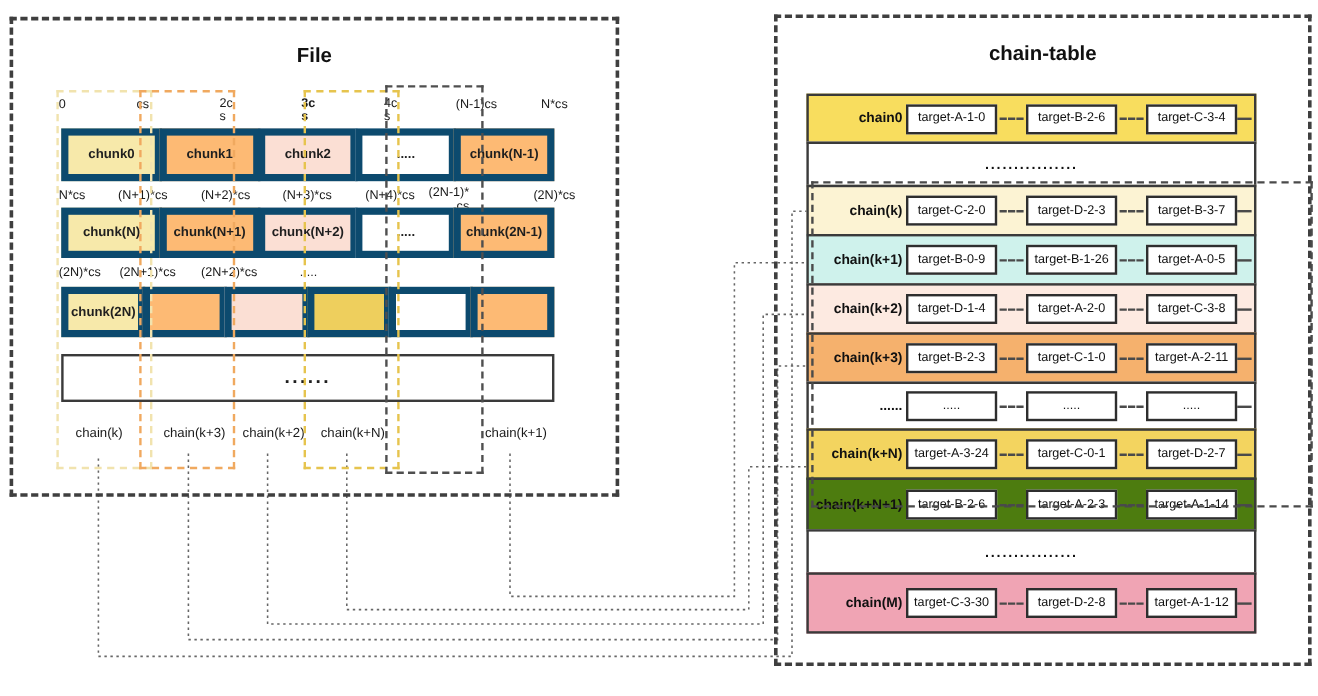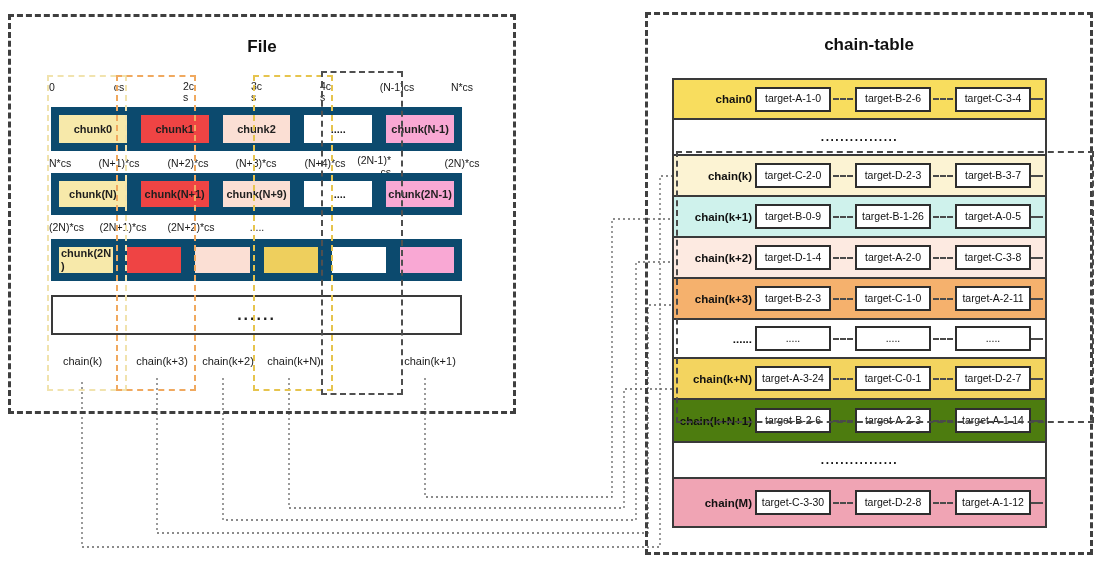--- a/index.html
+++ b/index.html
@@ -8,24 +8,24 @@
   .panel{position:absolute;border:3px dashed #3f3f3f;background:transparent;z-index:1;box-sizing:border-box;}
   .file-panel{left:8px;top:14px;width:508px;height:400px;}
   .chain-panel{left:645px;top:12px;width:448px;height:543px;}
   .panel-title{position:absolute;left:0;right:0;top:20px;margin:0;text-align:center;font-size:17px;font-weight:bold;color:#111;}
   
   .off{position:absolute;font-size:10.5px;color:#1a1a1a;transform:translateX(-50%);white-space:nowrap;z-index:2;}
   .off.noctr{transform:none;}
   .off.wrap16{transform:none;white-space:normal;width:16px;word-break:break-all;line-height:1.05;text-align:left;}
   .off.wrap36{transform:none;white-space:normal;width:36px;word-break:break-all;line-height:1.1;text-align:right;}
   .chunkrow{position:absolute;left:40px;width:411px;display:flex;z-index:2;}
-  .cell{flex:1;border:8px solid #0c4a6e;margin-left:-2px;display:flex;align-items:center;justify-content:center;font-size:11px;font-weight:bold;text-align:left;padding:1px 2px;box-sizing:border-box;word-break:break-word;line-height:1.15;background:#fff;}
+  .cell{flex:1;border:6px solid #0c4a6e;margin-left:-2px;display:flex;align-items:center;justify-content:center;font-size:11px;font-weight:bold;text-align:left;padding:1px 2px;box-sizing:border-box;word-break:break-word;line-height:1.15;background:#fff;}
   .cell:first-child{margin-left:0;}
-  .c-yellow{background:#f7e9aa;} .c-orange{background:#ef4444;} .c-pink{background:#fbdfd4;}
-  .c-gold{background:#eecf5d;} .c-white{background:#ffffff;} .c-cyan{background:#f9a8d4;}
+  .c-yellow{background:#f7e9aa;} .c-orange{background:#fdba74;} .c-pink{background:#fbdfd4;}
+  .c-gold{background:#eecf5d;} .c-white{background:#ffffff;} .c-cyan{background:#fdba74;}
   .bigbox{position:absolute;left:40px;top:278px;width:411px;height:40px;border:2px solid #3a3a3a;background:#fff;display:flex;align-items:center;justify-content:center;font-weight:bold;letter-spacing:2px;box-sizing:border-box;z-index:2;}
   .blab{position:absolute;top:338px;font-size:11px;color:#1a1a1a;text-align:center;z-index:2;line-height:1.15;}
   .blab.wrapk{word-break:break-all;text-align:left;}
   .ovl{position:absolute;border-style:dashed;border-width:2px;z-index:4;pointer-events:none;background:transparent;}
   .ovl-cream{border-color:#f1e3ae;} .ovl-orange{border-color:#f0a95f;} .ovl-gold{border-color:#e6c44e;} .ovl-dark{border-color:#4f4f4f;}
   
   .ctable{position:absolute;left:24px;top:63px;width:375px;z-index:2;}
   .crow{display:flex;align-items:center;border:2px solid #3a3a3a;box-sizing:border-box;background:#fff;}
   .crow + .crow{margin-top:-2px;}
   .clabel{width:78px;flex:none;text-align:right;padding-right:3px;font-weight:bold;font-size:11.5px;overflow:hidden;white-space:nowrap;color:#111;}
@@ -58,21 +58,21 @@
     <h2 class="panel-title">File</h2>
 
     <div class="ovl ovl-cream" style="left:36px;top:58px;width:76px;height:312px;"></div>
     <div class="ovl ovl-orange" style="left:105px;top:58px;width:76px;height:312px;"></div>
     <div class="ovl ovl-gold" style="left:242px;top:58px;width:76px;height:312px;"></div>
     <div class="ovl ovl-dark" style="left:310px;top:54px;width:78px;height:320px;"></div>
 
     <span class="off noctr" style="left:38px;top:64px;">0</span>
     <span class="off" style="left:108px;top:64px;">cs</span>
     <span class="off wrap16" style="left:172px;top:64px;">2cs</span>
-    <span class="off wrap16" style="left:240px;top:64px;">3cs</span>
+    <span class="off wrap16" style="left:240px;top:64px;font-weight:bold;">3cs</span>
     <span class="off wrap16" style="left:309px;top:64px;">4cs</span>
     <span class="off" style="left:386px;top:64px;">(N-1)cs</span>
     <span class="off" style="left:451px;top:64px;">N*cs</span>
 
     <div class="chunkrow" style="top:90px;height:44px;">
       <div class="cell c-yellow">chunk0</div>
       <div class="cell c-orange">chunk1</div>
       <div class="cell c-pink">chunk2</div>
       <div class="cell c-white">.....</div>
       <div class="cell c-cyan">chunk(N-1)</div>
@@ -82,21 +82,21 @@
     <span class="off" style="left:108px;top:140px;">(N+1)*cs</span>
     <span class="off" style="left:177px;top:140px;">(N+2)*cs</span>
     <span class="off" style="left:245px;top:140px;">(N+3)*cs</span>
     <span class="off" style="left:314px;top:140px;">(N+4)*cs</span>
     <span class="off wrap36" style="left:344px;top:138px;">(2N-1)*cs</span>
     <span class="off" style="left:451px;top:140px;">(2N)*cs</span>
 
     <div class="chunkrow" style="top:156px;height:42px;">
       <div class="cell c-yellow">chunk(N)</div>
       <div class="cell c-orange">chunk(N+1)</div>
-      <div class="cell c-pink">chunk(N+9)</div>
+      <div class="cell c-pink">chunk(N+2)</div>
       <div class="cell c-white">.....</div>
       <div class="cell c-cyan">chunk(2N-1)</div>
     </div>
 
     <span class="off noctr" style="left:38px;top:204px;">(2N)*cs</span>
     <span class="off" style="left:112px;top:204px;">(2N+1)*cs</span>
     <span class="off" style="left:180px;top:204px;">(2N+2)*cs</span>
     <span class="off" style="left:246px;top:204px;">.....</span>
 
     <div class="chunkrow" style="top:222px;height:42px;">

